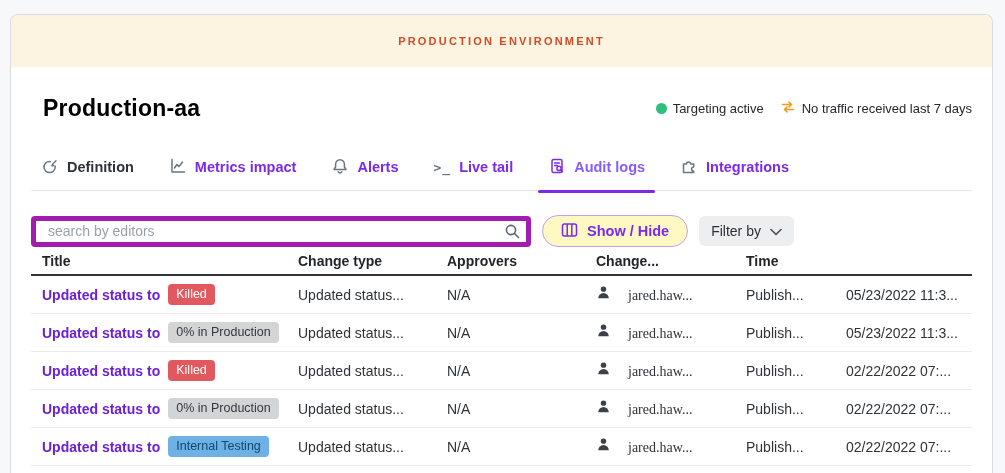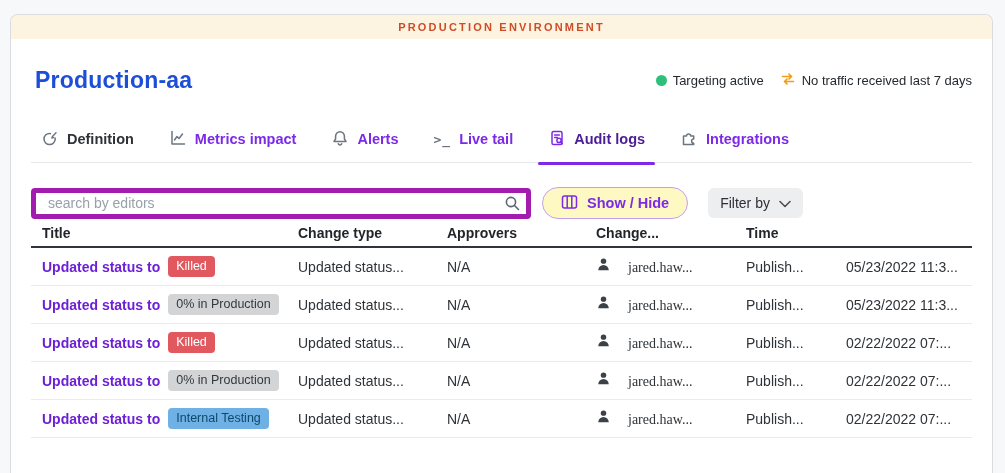--- a/index.html
+++ b/index.html
@@ -9,39 +9,39 @@
     background:#f7f8fa;
     font-family:"Liberation Sans", sans-serif;
     -webkit-font-smoothing:antialiased;
   }
   .card {
     position:absolute; left:10px; top:14px; width:983px; height:470px;
     background:#ffffff; border:1px solid #d9dce1; border-bottom:none;
     border-radius:8px 8px 0 0;
   }
   .env-banner {
-    height:24px; background:#fcf3e1; border-radius:7px 7px 0 0;
+    height:52px; background:#fcf3e1; border-radius:7px 7px 0 0;
     display:flex; align-items:center; justify-content:center;
     font-size:11px; font-weight:700; letter-spacing:2.2px; color:#cf4c26;text-align:center;
   }
   .content { padding:0 20px; }
   .title-row { margin-top:26px; display:flex; justify-content:space-between; align-items:center; height:30px; }
-  .page-title { font-size:23px; font-weight:700; color:#1d4ed8; margin:4px; letter-spacing:.2px; }
+  .page-title { font-size:23px; font-weight:700; color:#000000; margin:12px; letter-spacing:.2px; }
   .status-group { display:flex; align-items:center; gap:16px; font-size:13px; color:#24292e; }
   .status-item { display:flex; align-items:center; gap:6px; }
   .dot { width:11px; height:11px; border-radius:50%; background:#2ec07a; }
 
   .tabs {
     display:flex; gap:35px; margin-top:34px; padding:0 0 13px 10px;
     border-bottom:1px solid #e5e7ea; align-items:center;
   }
   .tab { display:flex; gap:8px; align-items:center; font-size:14.5px; font-weight:700;
          color:#7d2ae8; position:relative; cursor:pointer; height:20px; }
   .tab.dark { color:#2d3339; }
-  .tab.active { color:#4c1d95; }
+  .tab.active { color:#8b5cf6; }
   .tab.active::after {
     content:""; position:absolute; left:-10px; right:-10px; bottom:-16px;
     height:3px; background:#7d2ae8; border-radius:2px;
   }
   .tab svg { flex:none; }
   .term-glyph { font-family:"DejaVu Sans Mono", monospace; font-weight:700; color:#6b7580;
                 font-size:13px; letter-spacing:1px; }
 
   .toolbar { margin-top:24px; display:flex; align-items:center; }
   .search-wrap { position:relative; width:500px; }
@@ -52,21 +52,21 @@
   }
   .search-input::placeholder { color:#98a0a8; }
   .search-icon { position:absolute; right:10px; top:7px; }
   .btn-showhide {
     margin-left:11px; height:32px; padding:0 18px; border:1px solid #c3a1f2;
     border-radius:16px; background:#fef9c3; color:#7d2ae8; font-size:14.5px; font-weight:600;
     display:flex; align-items:center; gap:9px; cursor:pointer;
     font-family:"Liberation Sans", sans-serif;
   }
   .btn-filter {
-    margin-left:20px; height:30px; padding:0 12px; background:#edeef0; border:none;
+    margin-left:11px; height:30px; padding:0 12px; background:#edeef0; border:none;
     border-radius:6px; font-size:14px; color:#2b3036; display:flex; align-items:center;
     gap:9px; cursor:pointer; font-family:"Liberation Sans", sans-serif;
   }
 
   .table { }
   .thead, .trow { display:grid; grid-template-columns:256px 149px 149px 150px 100px 1fr; }
   .thead { height:29px; align-items:center; border-bottom:2px solid #2f343b;
            font-weight:700; font-size:14px; color:#22262b; }
   .cell { padding-left:11px; white-space:nowrap; overflow:hidden; }
   .trow { height:38px; align-items:center; border-bottom:1px solid #e9ebee;

